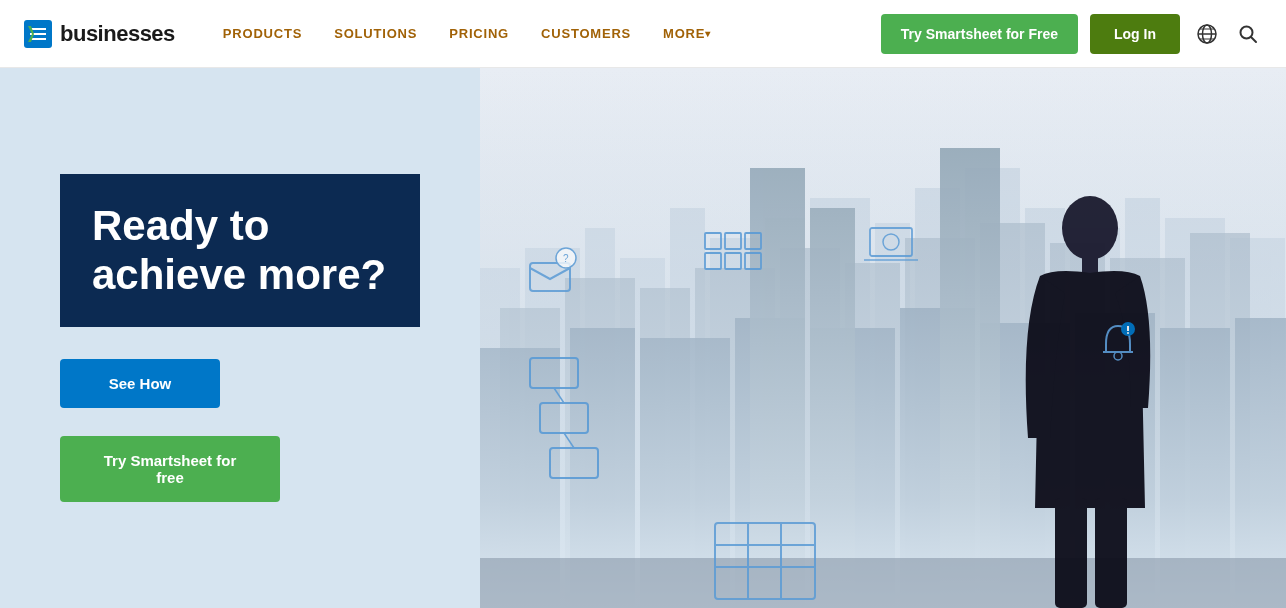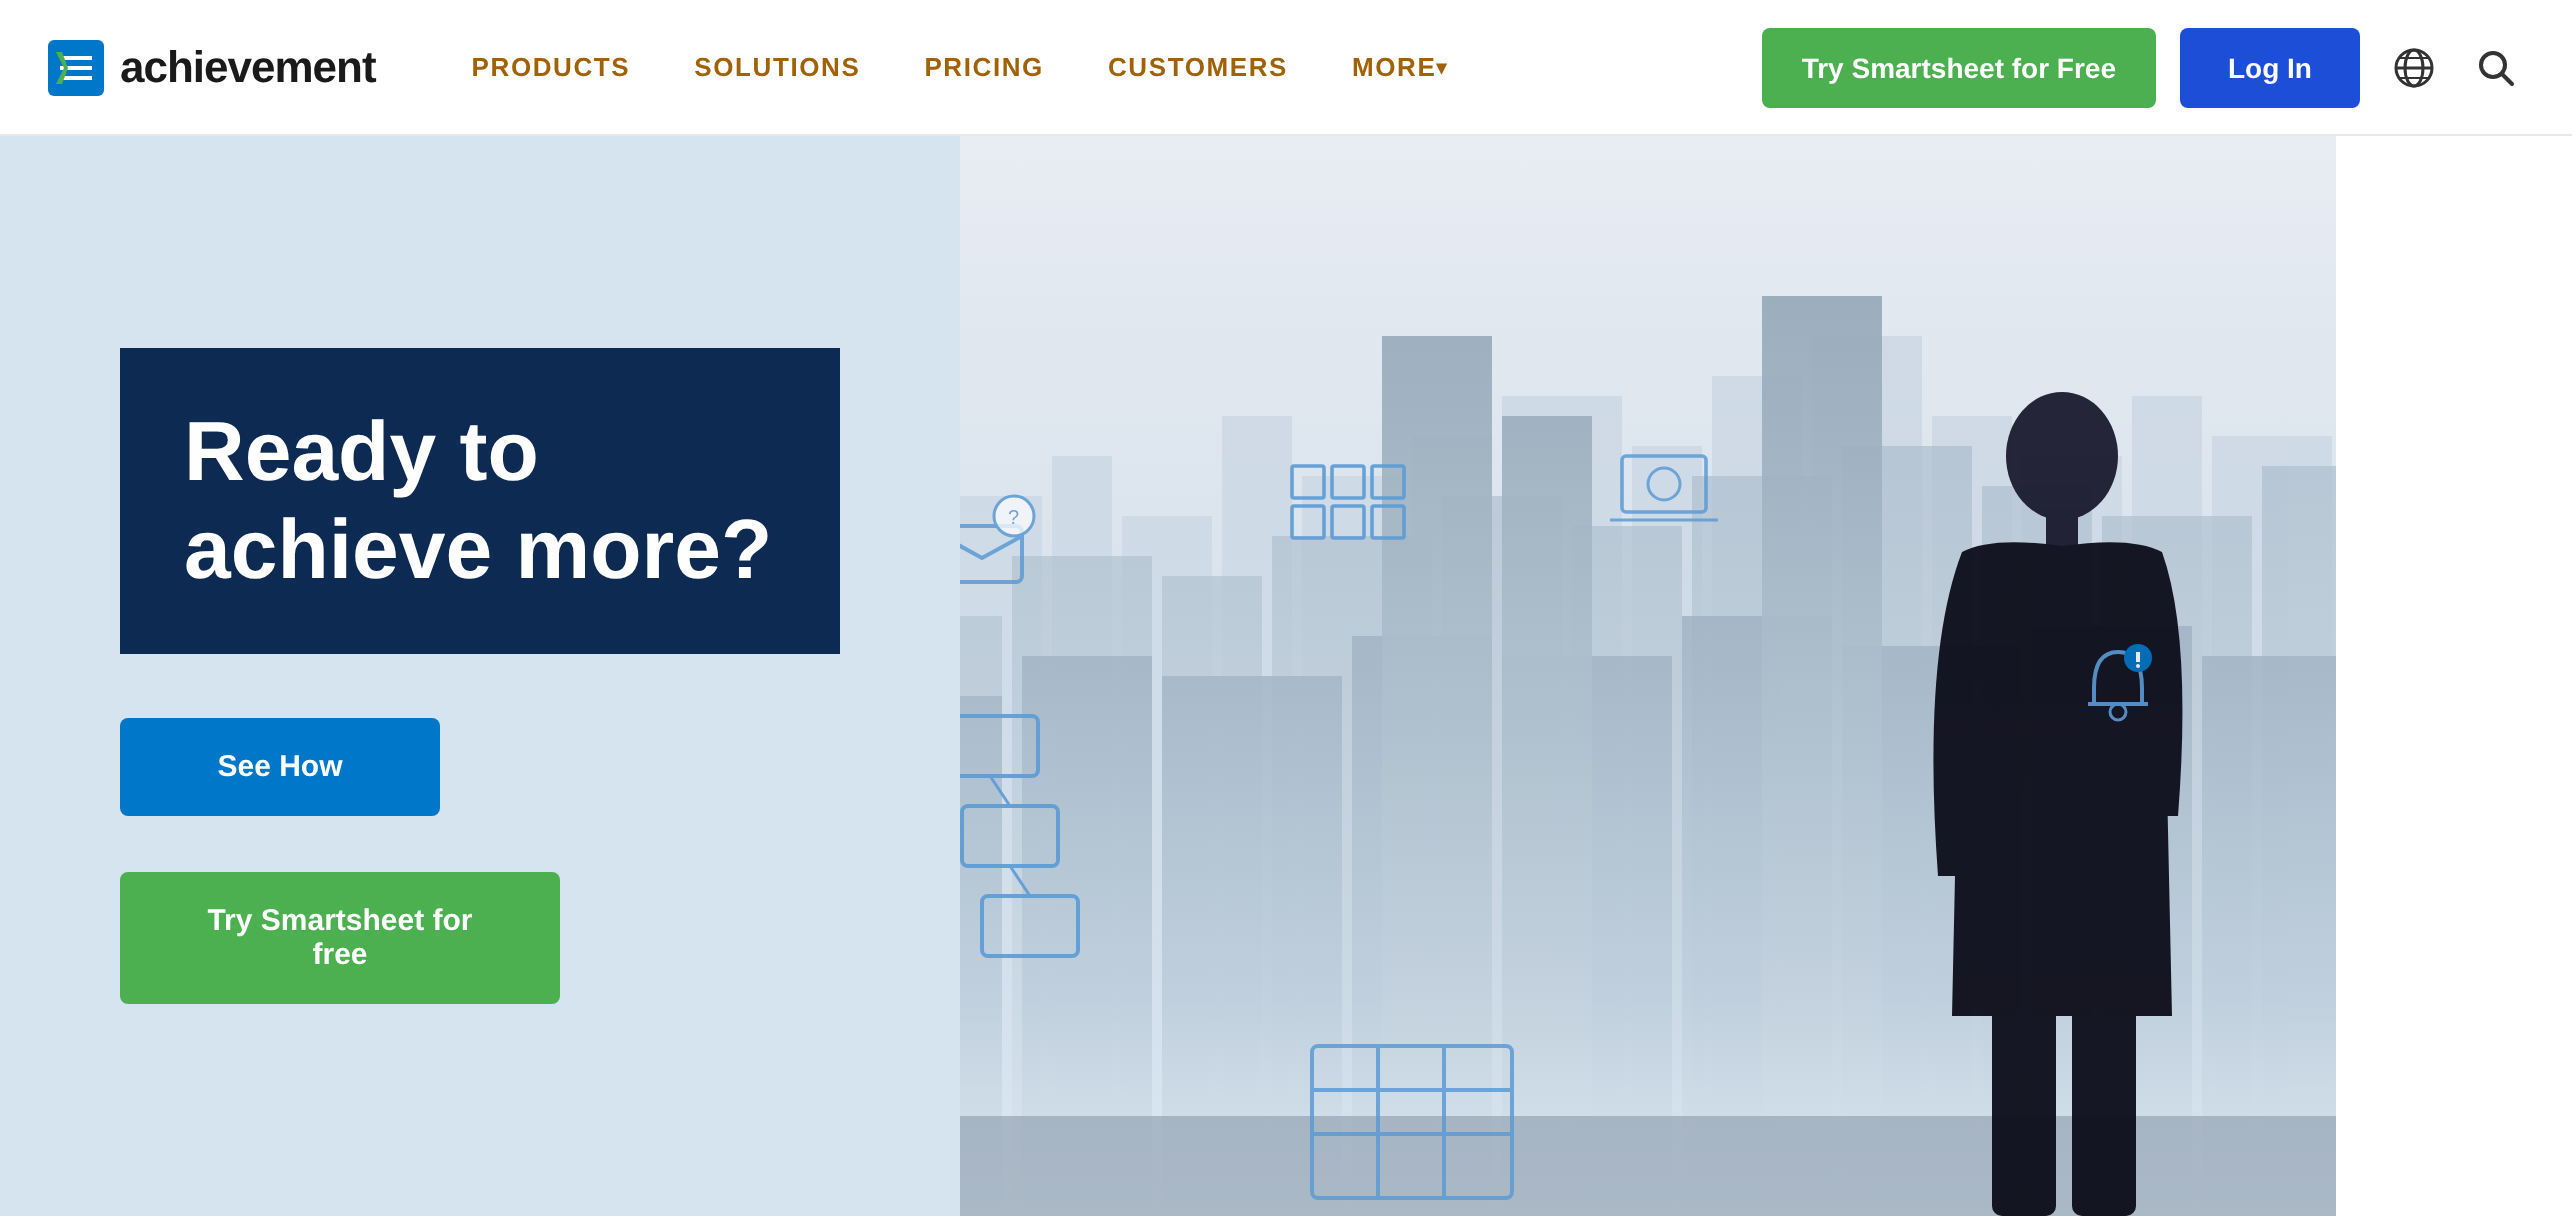--- a/index.html
+++ b/index.html
@@ -63,21 +63,21 @@
       color: #fff;
       border: none;
       border-radius: 4px;
       padding: 12px 20px;
       font-size: 14px;
       font-weight: 600;
       cursor: pointer;
       white-space: nowrap;
     }
     .btn-login {
-      background: #1d4ed8;
+      background: #4d7c0f;
       color: #fff;
       border: none;
       border-radius: 4px;
       padding: 12px 24px;
       font-size: 14px;
       font-weight: 600;
       cursor: pointer;
     }
     .nav-icon-btn {
       background: none;
@@ -87,21 +87,21 @@
       font-size: 20px;
       display: flex;
       align-items: center;
       justify-content: center;
       padding: 4px;
     }
 
     
     .hero {
       display: flex;
-      width: 1168px;
+      width: 1286px;
       height: 540px;
       position: relative;
       background: #d6e4f0;
     }
     .hero-left {
       width: 480px;
       min-width: 480px;
       background: #d6e4f0;
       padding: 0 60px;
       display: flex;
@@ -187,21 +187,21 @@
 <nav class="navbar">
   <a class="navbar-logo" href="#">
 
     <svg class="logo-icon" viewBox="0 0 28 28" fill="none" xmlns="http://www.w3.org/2000/svg">
       <rect width="28" height="28" rx="3" fill="#0077c8"></rect>
       <path d="M6 8 L22 8 L22 10 L6 10 Z" fill="white"></path>
       <path d="M6 13 L22 13 L22 15 L6 15 Z" fill="white"></path>
       <path d="M6 18 L22 18 L22 20 L6 20 Z" fill="white"></path>
       <path d="M4 6 L8 14 L4 22 L7 22 L10 14 L7 6 Z" fill="#4caf50"></path>
     </svg>
-    <span class="logo-text">achievement</span>
+    <span class="logo-text">businesses</span>
   </a>
 
   <div class="nav-links">
     <a class="nav-link" href="#">PRODUCTS</a>
     <a class="nav-link" href="#">SOLUTIONS</a>
     <a class="nav-link" href="#">PRICING</a>
     <a class="nav-link" href="#">CUSTOMERS</a>
     <a class="nav-link nav-more" href="#">
       <span>MORE</span>
       <span class="chevron-down"> ▾</span>

